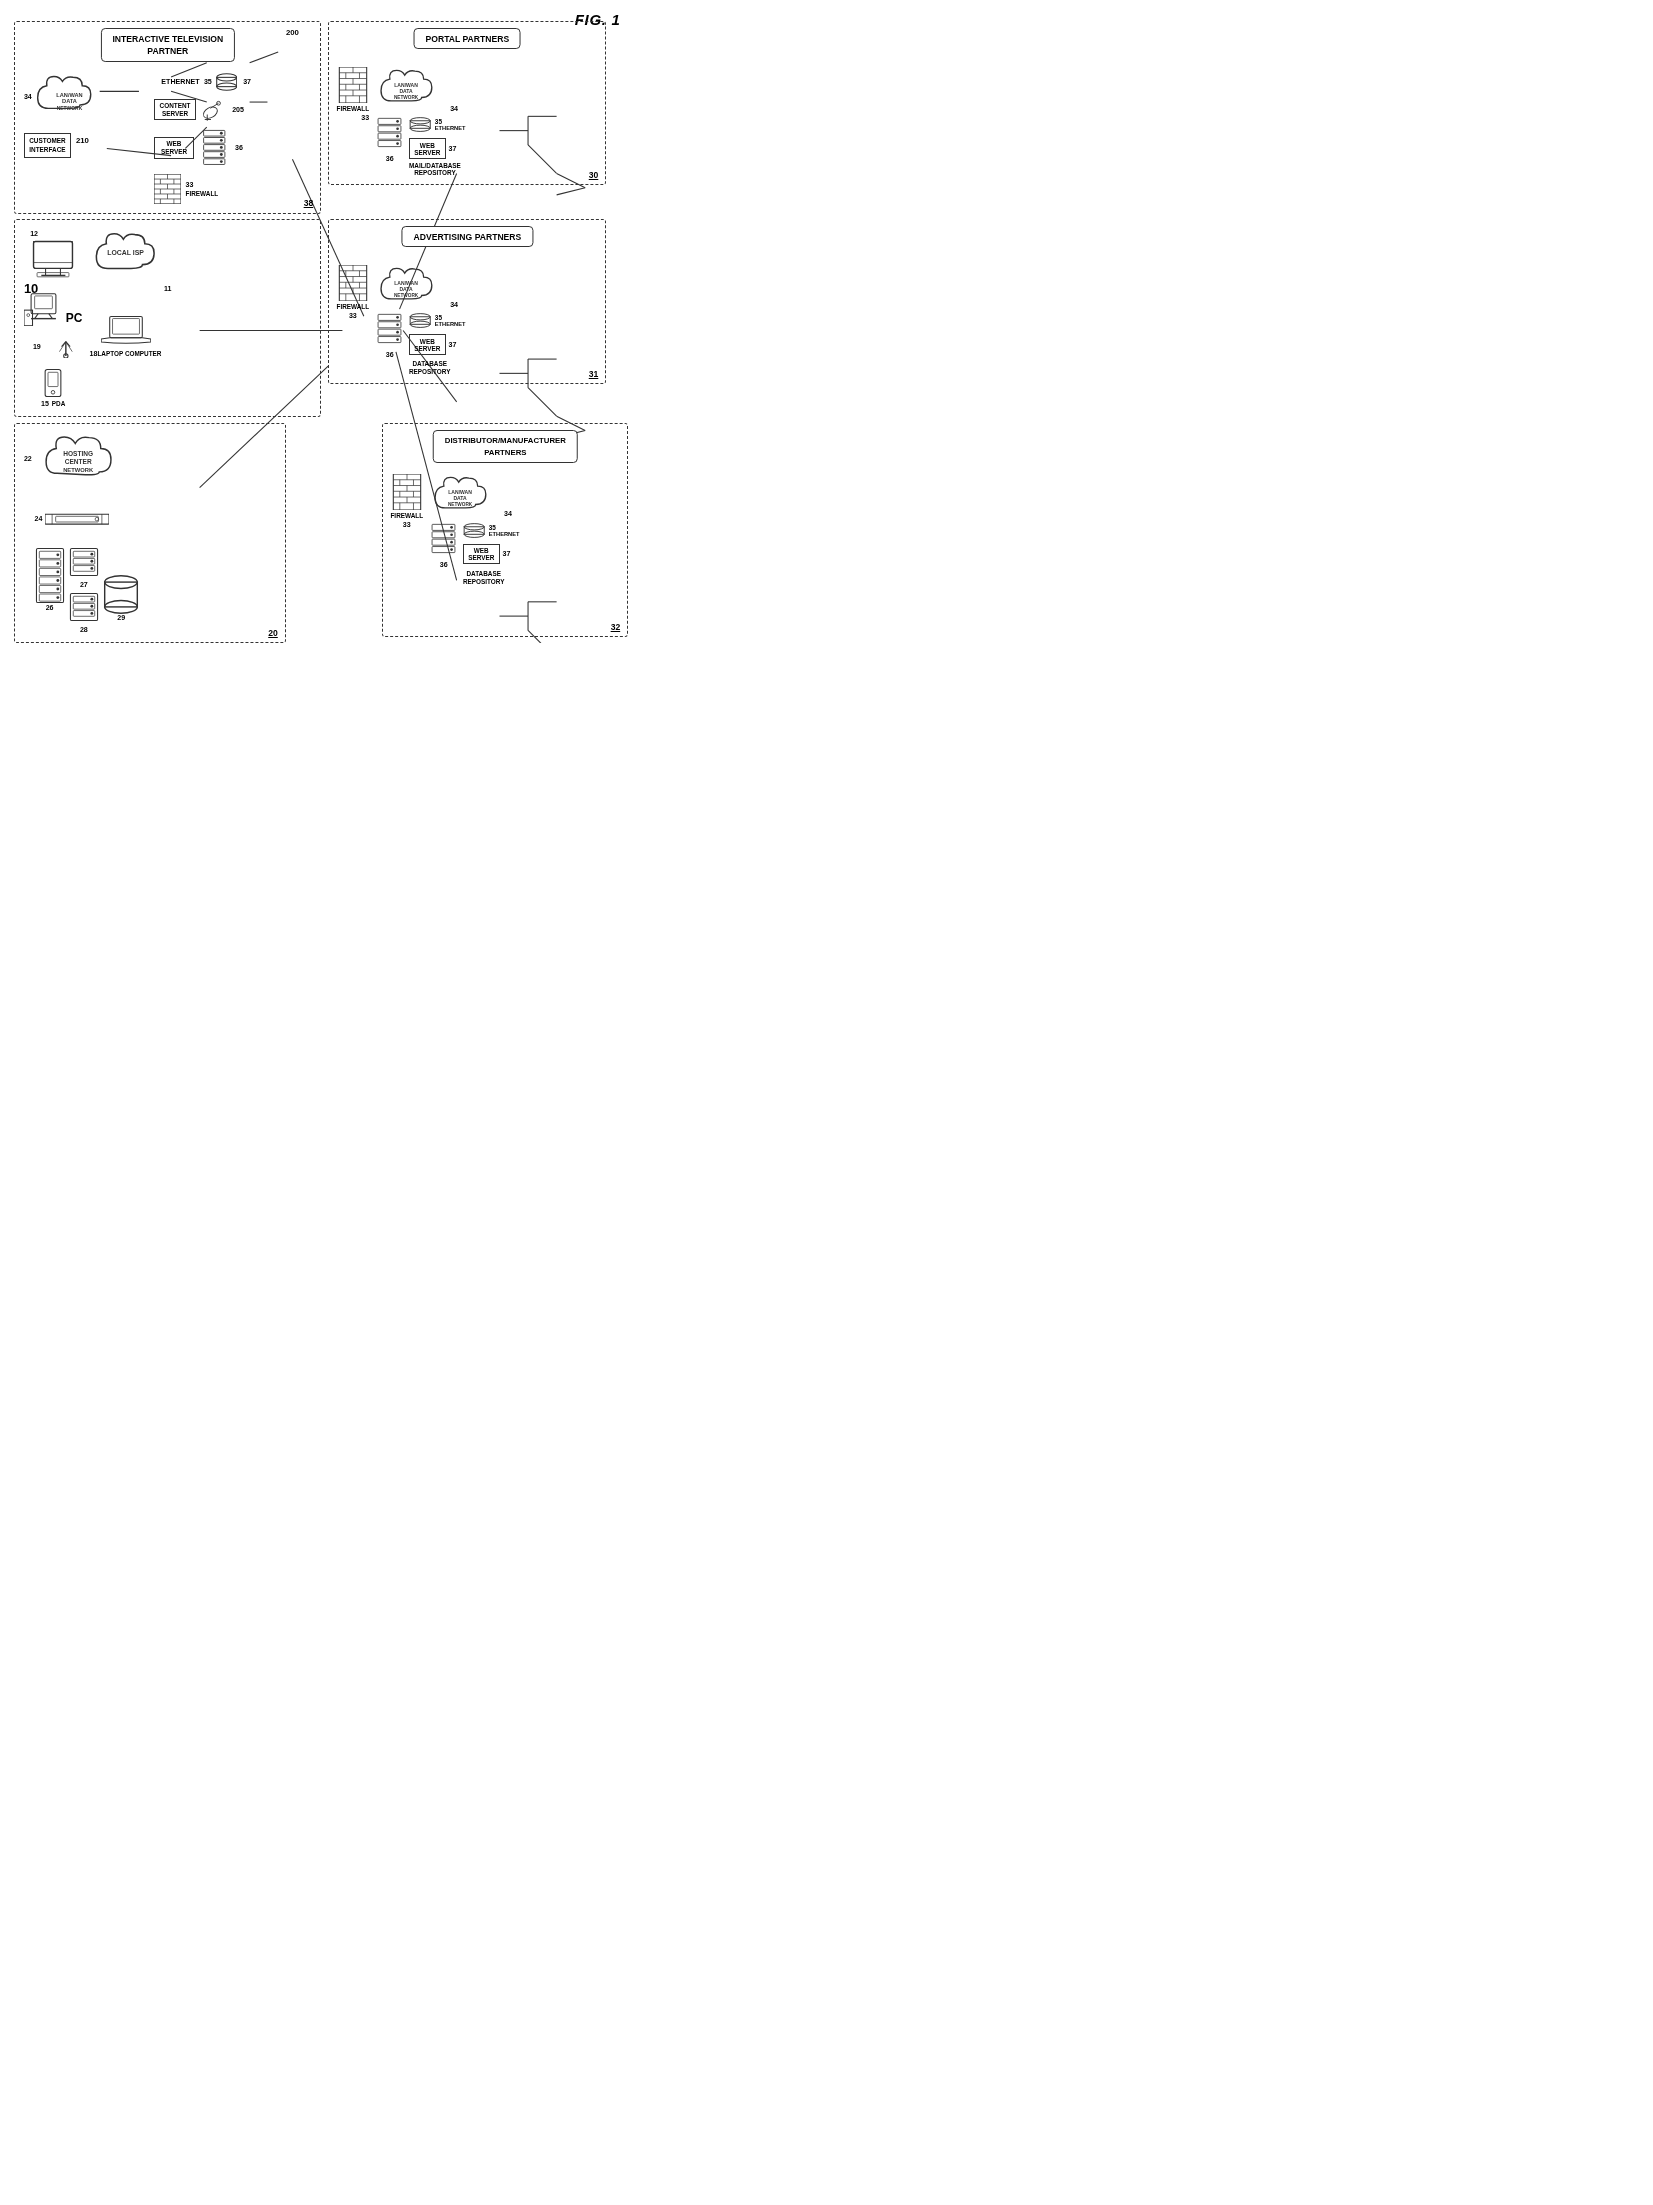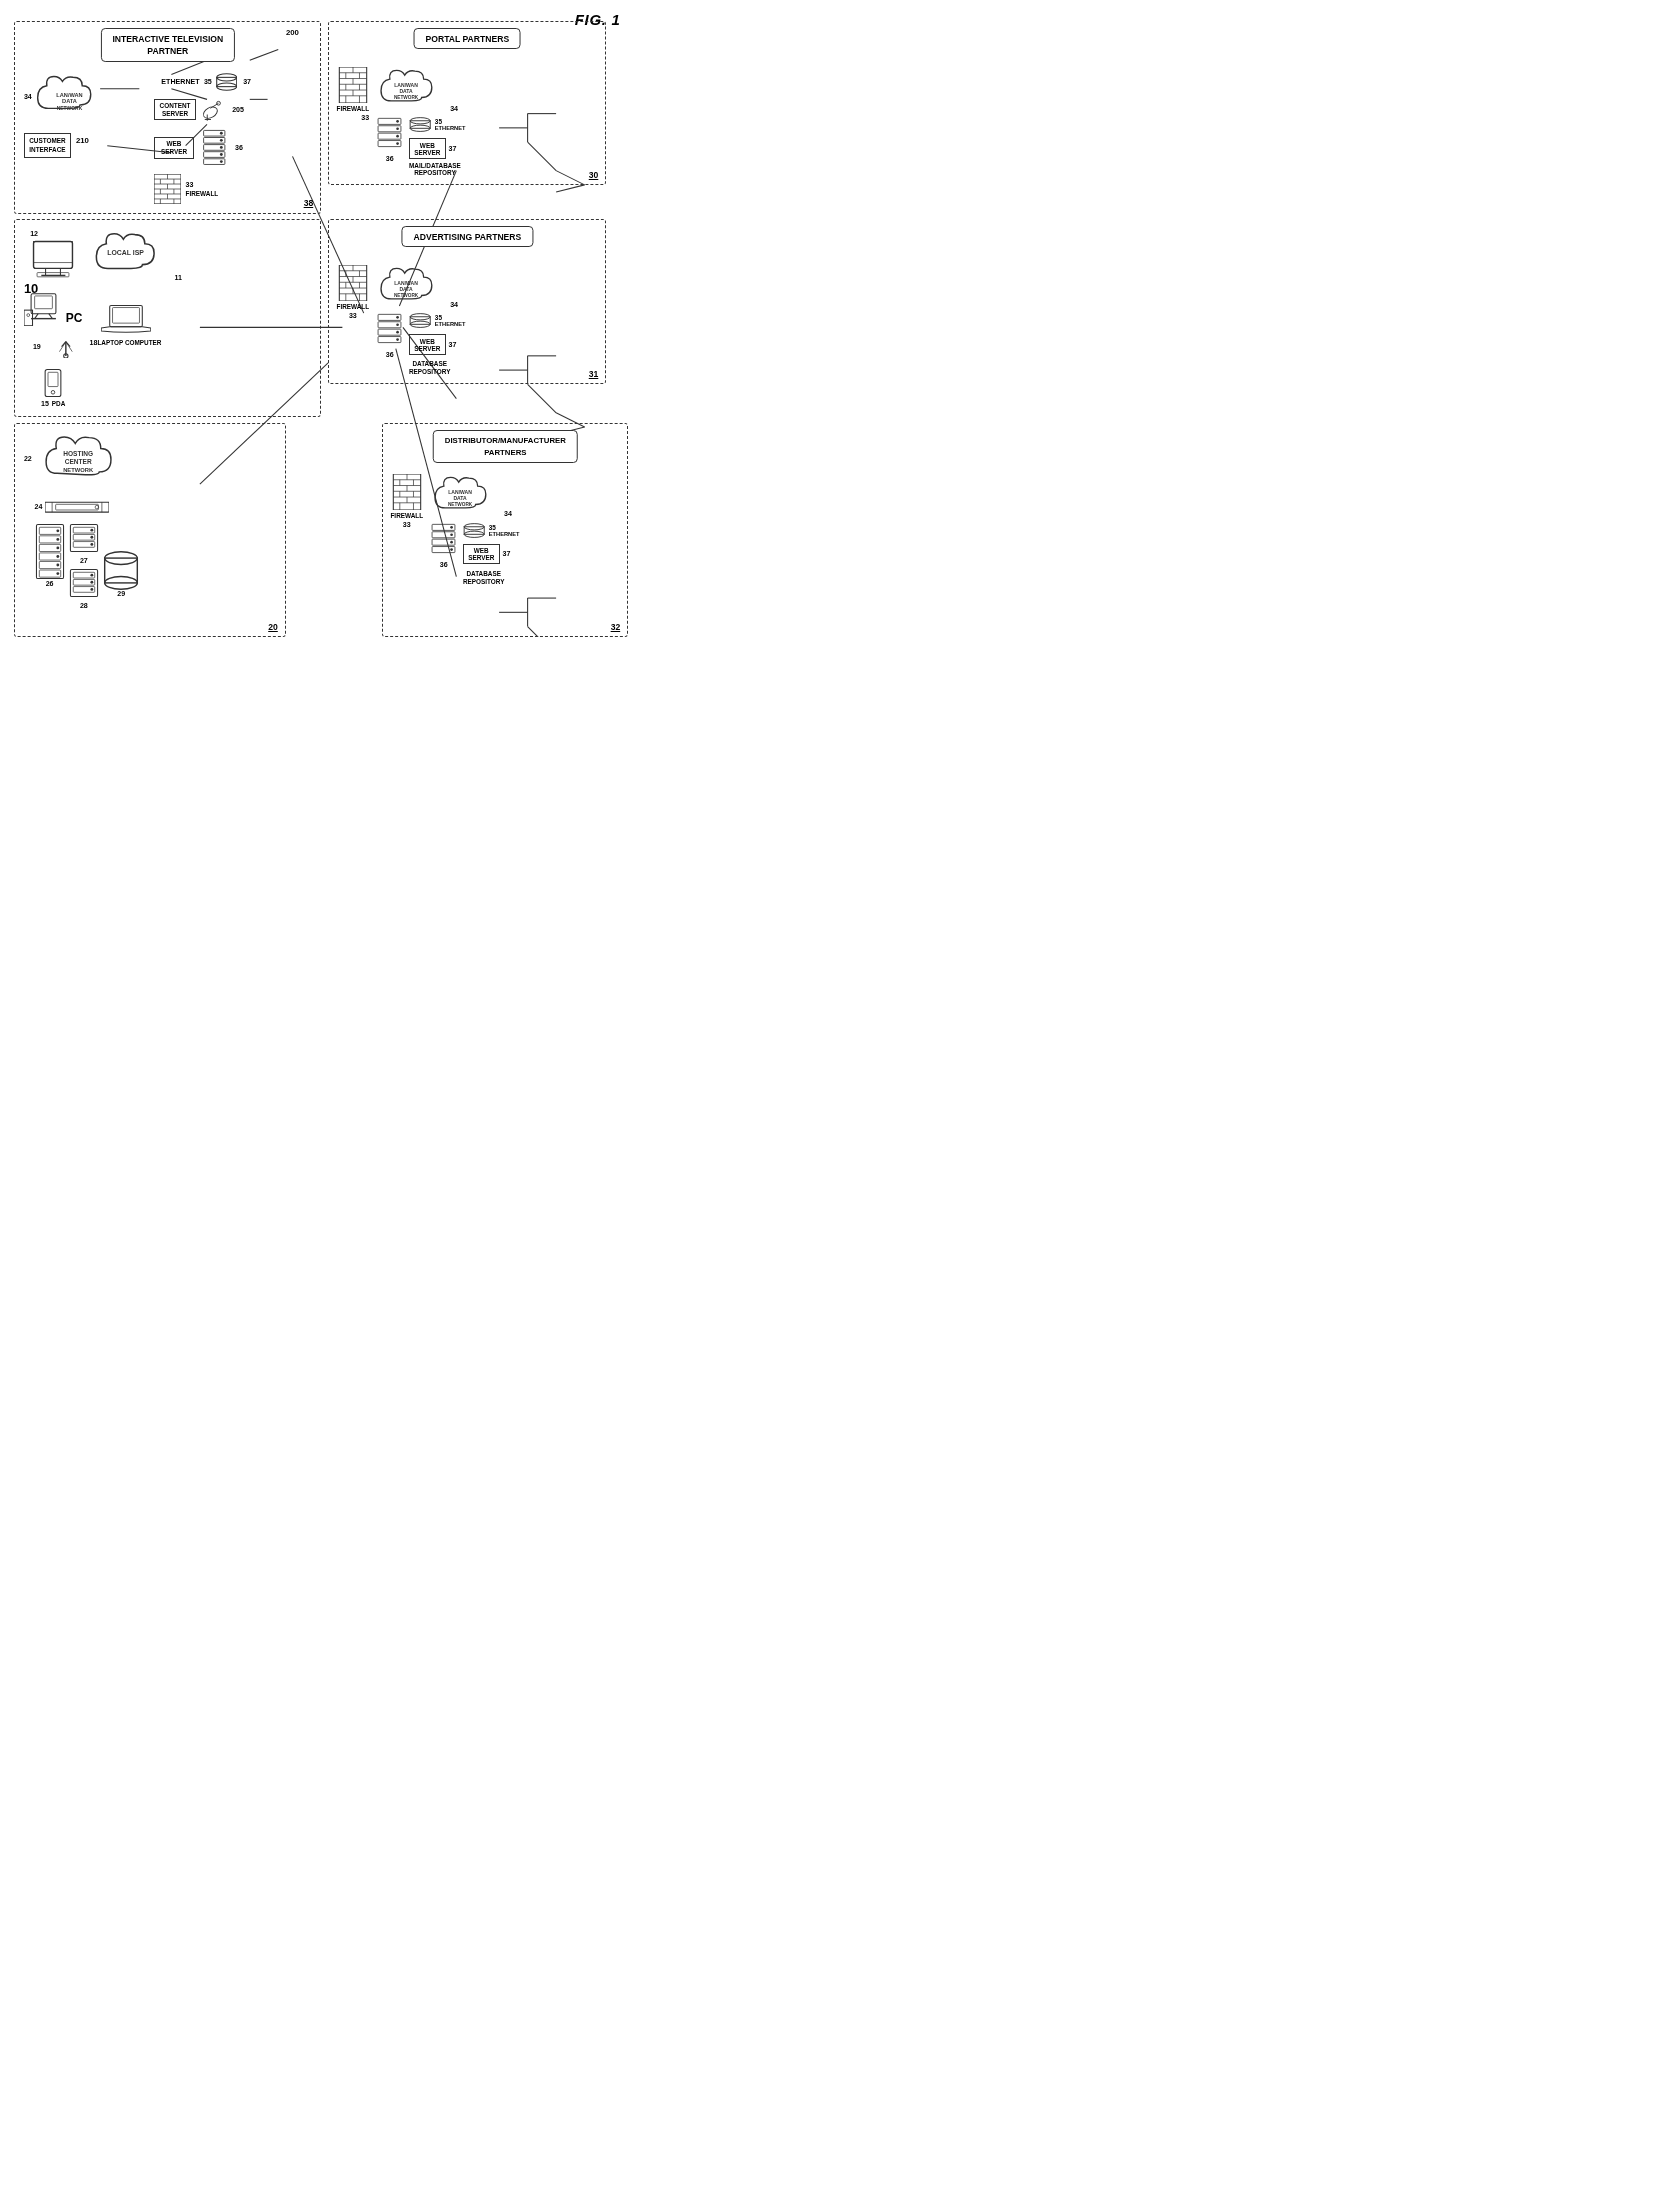--- a/index.html
+++ b/index.html
@@ -446,21 +446,21 @@
                 </svg>
                 <div style="display:flex; align-items:center; gap:2.9px;">
                   <span class="ref" style="font-size:7.1px;">15</span>
                   <span class="label-sm">PDA</span>
                 </div>
               </div>
             </div>
 
             <div style="display:flex; flex-direction:column; gap:7.1px; align-items:flex-start; flex:1;">
 
-              <div style="display:flex; align-items:center; gap:2.9px;">
+              <div style="display:flex; align-items:center; gap:2.9px;flex-direction:column;">
                 <div style="position:relative; display:inline-block;">
                   <svg width="82" height="50" viewBox="0 0 100 65">
                     <path d="M20,50 Q5,50 5,35 Q5,20 18,18 Q16,5 28,5 Q36,5 40,12 Q45,4 55,6 Q68,6 68,18 Q80,18 80,30 Q80,45 65,45 Q65,50 50,50 Z" fill="none" stroke="#333" stroke-width="2"></path>
                     <text x="43" y="32" text-anchor="middle" font-size="9" font-weight="bold" fill="#333">LOCAL ISP</text>
                   </svg>
                 </div>
                 <span class="ref" style="font-size:7.1px; align-self:flex-end;">11</span>
               </div>
 
               <div style="display:flex; flex-direction:column; align-items:center; gap:1.4px; margin-top:14.3px;">
@@ -574,21 +574,21 @@
         </div>
       </div>
     </div>
 
     <div style="display:flex; gap:7.1px; margin-top:5.7px;">
 
       <div style="width:307px;">
         <div class="dashed-box" style="min-height:214px; padding:10px 8.6px 8.6px 8.6px;">
           <div style="display:flex; gap:7.1px; align-items:flex-start;">
 
-            <div style="display:flex; flex-direction:column; align-items:flex-start; gap:9px;">
+            <div style="display:flex; flex-direction:column; align-items:flex-start; gap:21px;">
               <div style="display:flex; align-items:center; gap:2.1px;">
                 <span class="ref" style="font-size:7.1px;">22</span>
                 <svg width="100" height="51" viewBox="0 0 110 70">
                   <path d="M18,54 Q3,54 3,38 Q3,22 17,20 Q14,4 28,4 Q38,4 43,13 Q49,2 62,5 Q78,5 78,20 Q92,20 92,35 Q92,52 76,52 Q76,56 57,56 Z" fill="none" stroke="#333" stroke-width="2"></path>
                   <text x="47" y="30" text-anchor="middle" font-size="9" font-weight="bold" fill="#333">HOSTING</text>
                   <text x="47" y="41" text-anchor="middle" font-size="9" font-weight="bold" fill="#333">CENTER</text>
                   <text x="47" y="52" text-anchor="middle" font-size="8" font-weight="bold" fill="#333">NETWORK</text>
                 </svg>
               </div>
 

